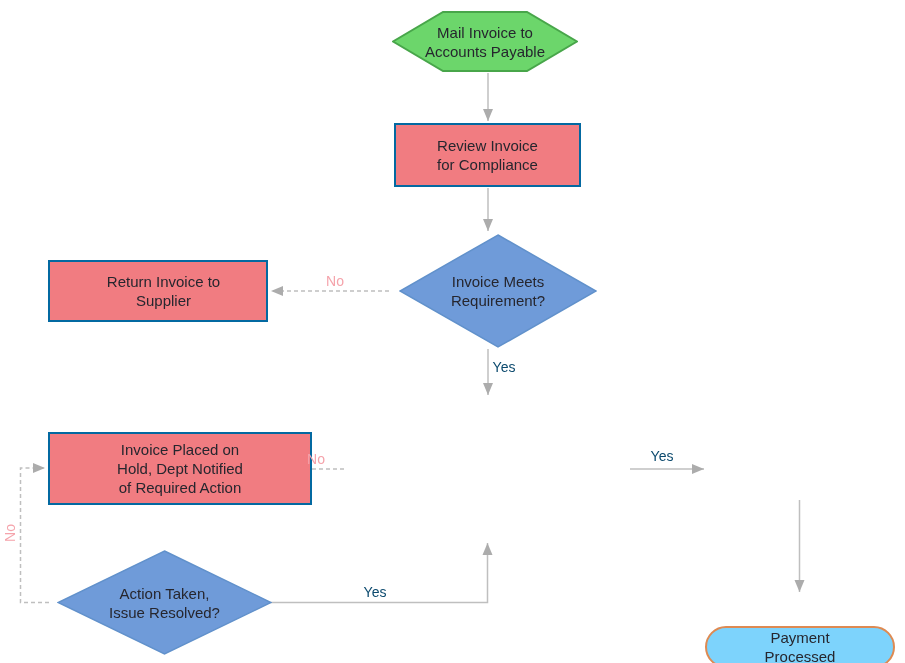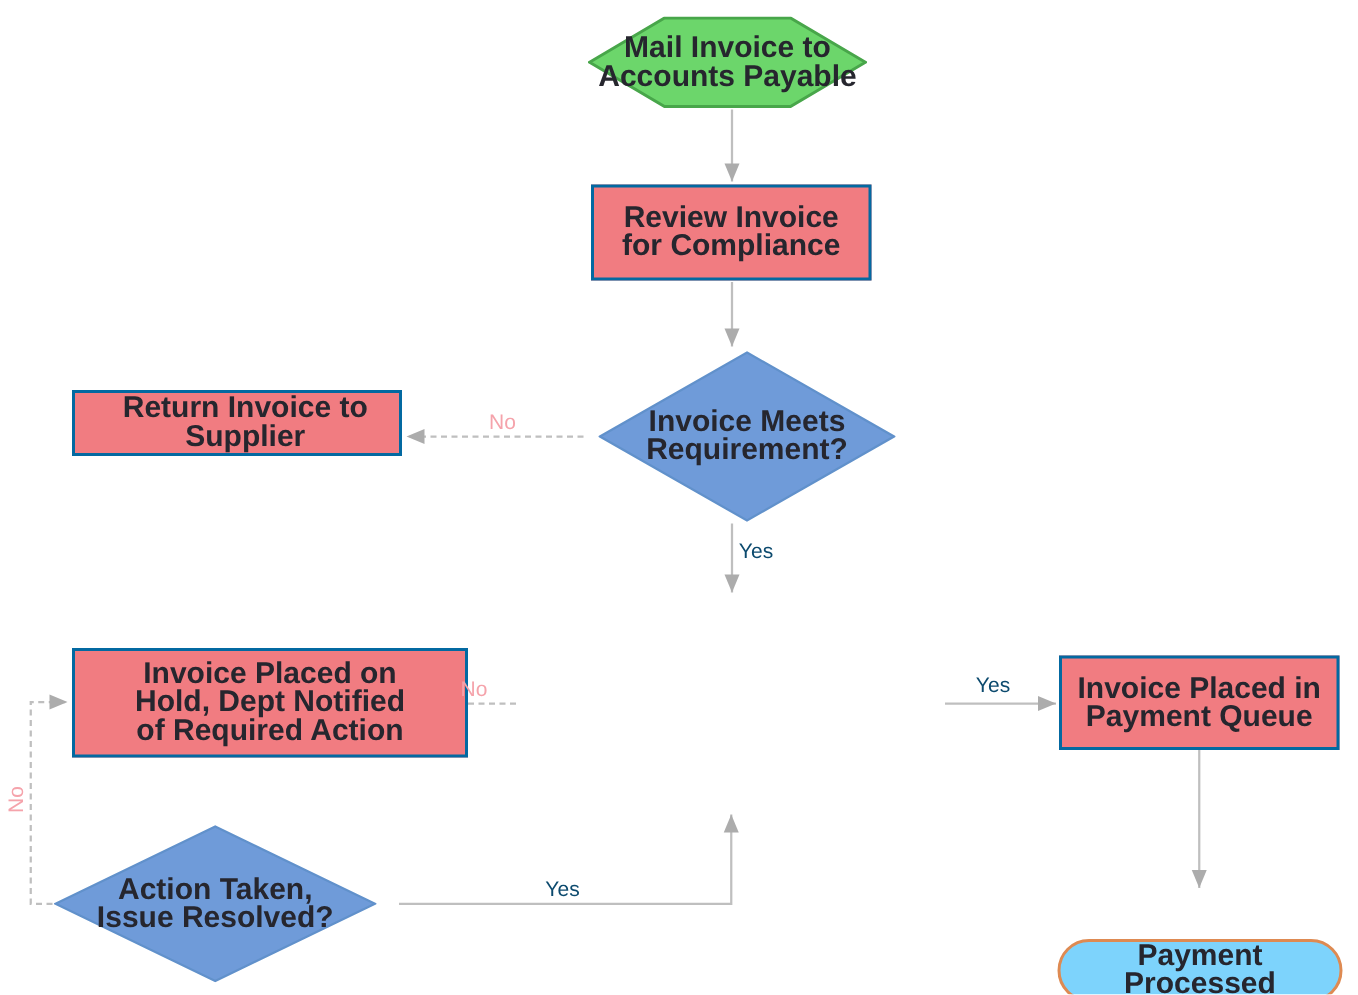--- a/index.html
+++ b/index.html
@@ -8,21 +8,21 @@
     width:905px;height:663px;
     background:#ffffff;
     font-family:"Liberation Sans","DejaVu Sans",sans-serif;
     overflow:hidden;
   }
   .connectors{position:absolute;left:0;top:0;width:905px;height:663px;}
   .node{
     position:absolute;
     display:flex;align-items:center;justify-content:center;
     text-align:center;
-    font-size:20px;line-height:19px;color:#26262e;font-weight:bold;
+    font-size:15px;line-height:19px;color:#26262e;
   }
   .node .shape-svg{position:absolute;left:0;top:0;width:100%;height:100%;}
   .node .label{position:relative;z-index:1;white-space:pre-line;padding:0 6px;}
   .rect-node{
     background:#F17C81;
     border:2px solid #0369a1;
     box-sizing:border-box;
   }
   .pill-node{
     background:#7dd3fc;
@@ -77,38 +77,34 @@
   </div>
 
   <div class="node" style="left:399px;top:234px;width:198px;height:114px;">
     <svg class="shape-svg" viewBox="0 0 198 114" preserveAspectRatio="none">
       <polygon points="99,1 197,57 99,113 1,57" fill="#6F9BD9" stroke="#6191CB" stroke-width="1.5"></polygon>
     </svg>
     <div class="label">Invoice Meets
 Requirement?</div>
   </div>
 
-  <div class="node rect-node" style="left:48px;top:260px;width:220px;height:44px;padding-left:11px;">
+  <div class="node rect-node" style="left:48px;top:260px;width:220px;height:62px;padding-left:11px;">
     <div class="label">Return Invoice to
 Supplier</div>
   </div>
 
 
   <div class="node rect-node" style="left:48px;top:432px;width:264px;height:73px;">
     <div class="label">Invoice Placed on
 Hold, Dept Notified
 of Required Action</div>
   </div>
 
-  <div class="node rect-node" style="left:706px;top:437px;width:187px;height:63px;">
-    <div class="label">Invoice Placed in
-Payment Queue</div>
-  </div>
 
-  <div class="node" style="left:36px;top:550px;width:215px;height:105px;">
+  <div class="node" style="left:57px;top:550px;width:215px;height:105px;">
     <svg class="shape-svg" viewBox="0 0 215 105" preserveAspectRatio="none">
       <polygon points="107.5,1 214,52.5 107.5,104 1,52.5" fill="#6F9BD9" stroke="#6191CB" stroke-width="1.5"></polygon>
     </svg>
     <div class="label">Action Taken,
 Issue Resolved?</div>
   </div>
 
   <div class="node pill-node" style="left:705px;top:594px;width:190px;height:42px;">
     <div class="label">Payment
 Processed</div>

